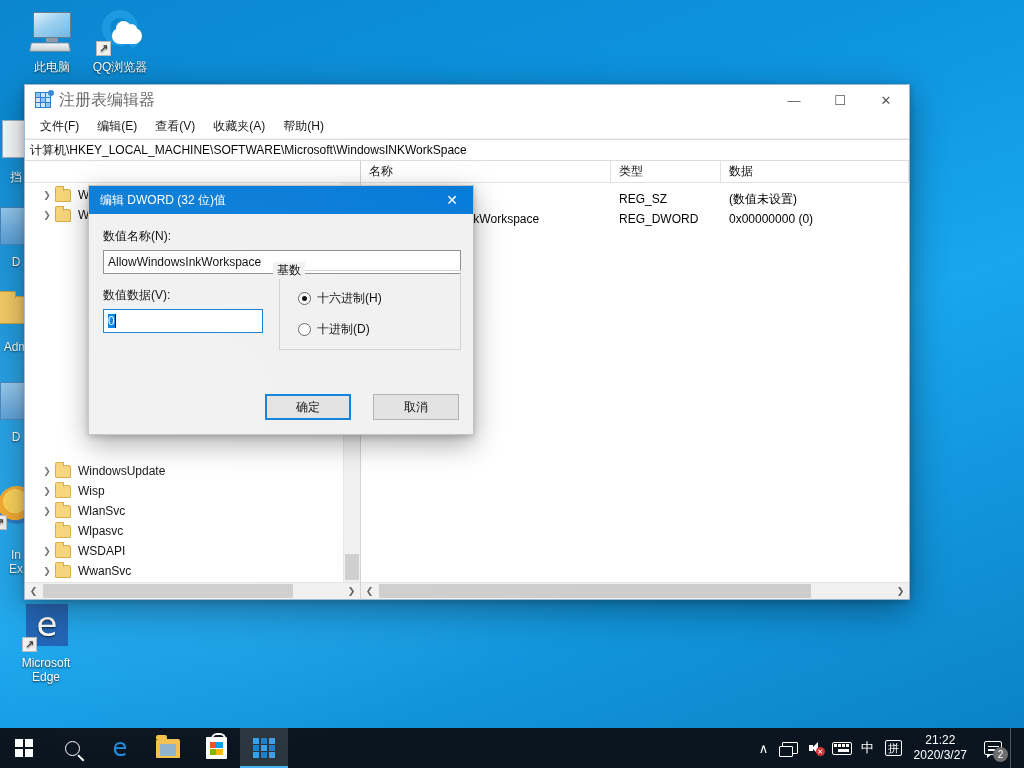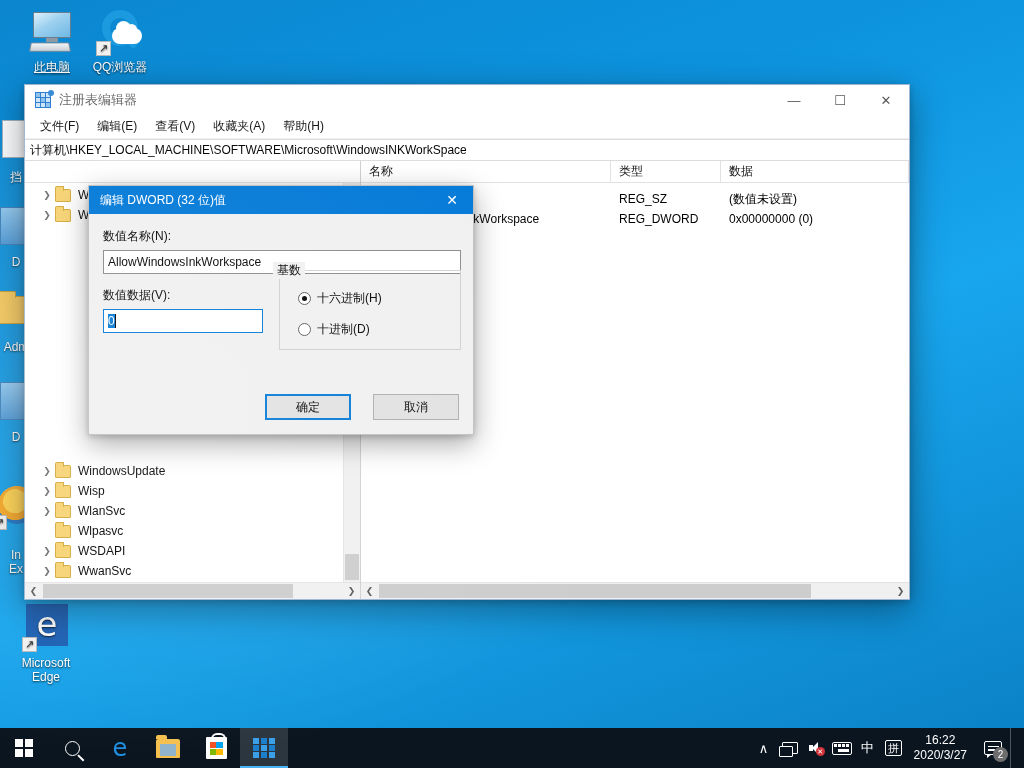--- a/index.html
+++ b/index.html
@@ -164,21 +164,21 @@
     grid-template-rows: repeat(3, 1fr);
     gap: 1px; padding: 1px;
   }
   .regicon i { background: #cfe5f8; display:block; }
   .regicon i:nth-child(1), .regicon i:nth-child(5), .regicon i:nth-child(9) { background:#8fc3ef; }
   .tb-dot {
     position:absolute; right:-3px; top:-2px;
     width:6px; height:6px; background:#3a8bd6; border-radius:50%;
   }
   #titlebar .tb-title {
-    font-size: 13px; color: #6d6d6d; flex: 1;
+    font-size: 16px; color: #6d6d6d; flex: 1;
   }
   .win-btn {
     width: 46px; height: 30px;
     display: flex; align-items: center; justify-content: center;
     color: #5a5a5a; font-size: 13px;
     flex: none;
   }
 
   #menubar {
     height: 24px;
@@ -523,21 +523,21 @@
     background:#6d6d6d; color:#fff; font-size:10px;
     display:flex;align-items:center;justify-content:center;
   }
   #showdesktop{ width:8px; height:40px; border-left:1px solid #4a5761; }
 </style>
 </head>
 <body>
 
 <div id="desktop">
 
-  <div class="dicon" style="left:14px; top:8px;text-decoration:underline;">
+  <div class="dicon" style="left:14px; top:8px;">
     <div class="glyph ic-pc">
       <div class="screen"></div>
         <div class="stand"></div>
         <div class="kb"></div>
     </div>
     <span class="label">此电脑</span>
   </div>
 
   <div class="dicon" style="left:82px; top:8px;">
     <div class="glyph ic-qq">
@@ -825,21 +825,21 @@
             <i></i>
             <i></i>
             <i></i>
           </span>
       </div>
       <div class="tray-ico">中</div>
       <div class="tray-ico">
         <span class="pinyin-box">拼</span>
       </div>
       <div id="clock">
-        <div>16:22</div>
+        <div>21:22</div>
         <div>2020/3/27</div>
       </div>
       <div id="action-center">
         <span class="speech">
             <i></i>
             <i></i>
           </span>
         <span class="badge">2</span>
       </div>
       <div id="showdesktop"></div>

